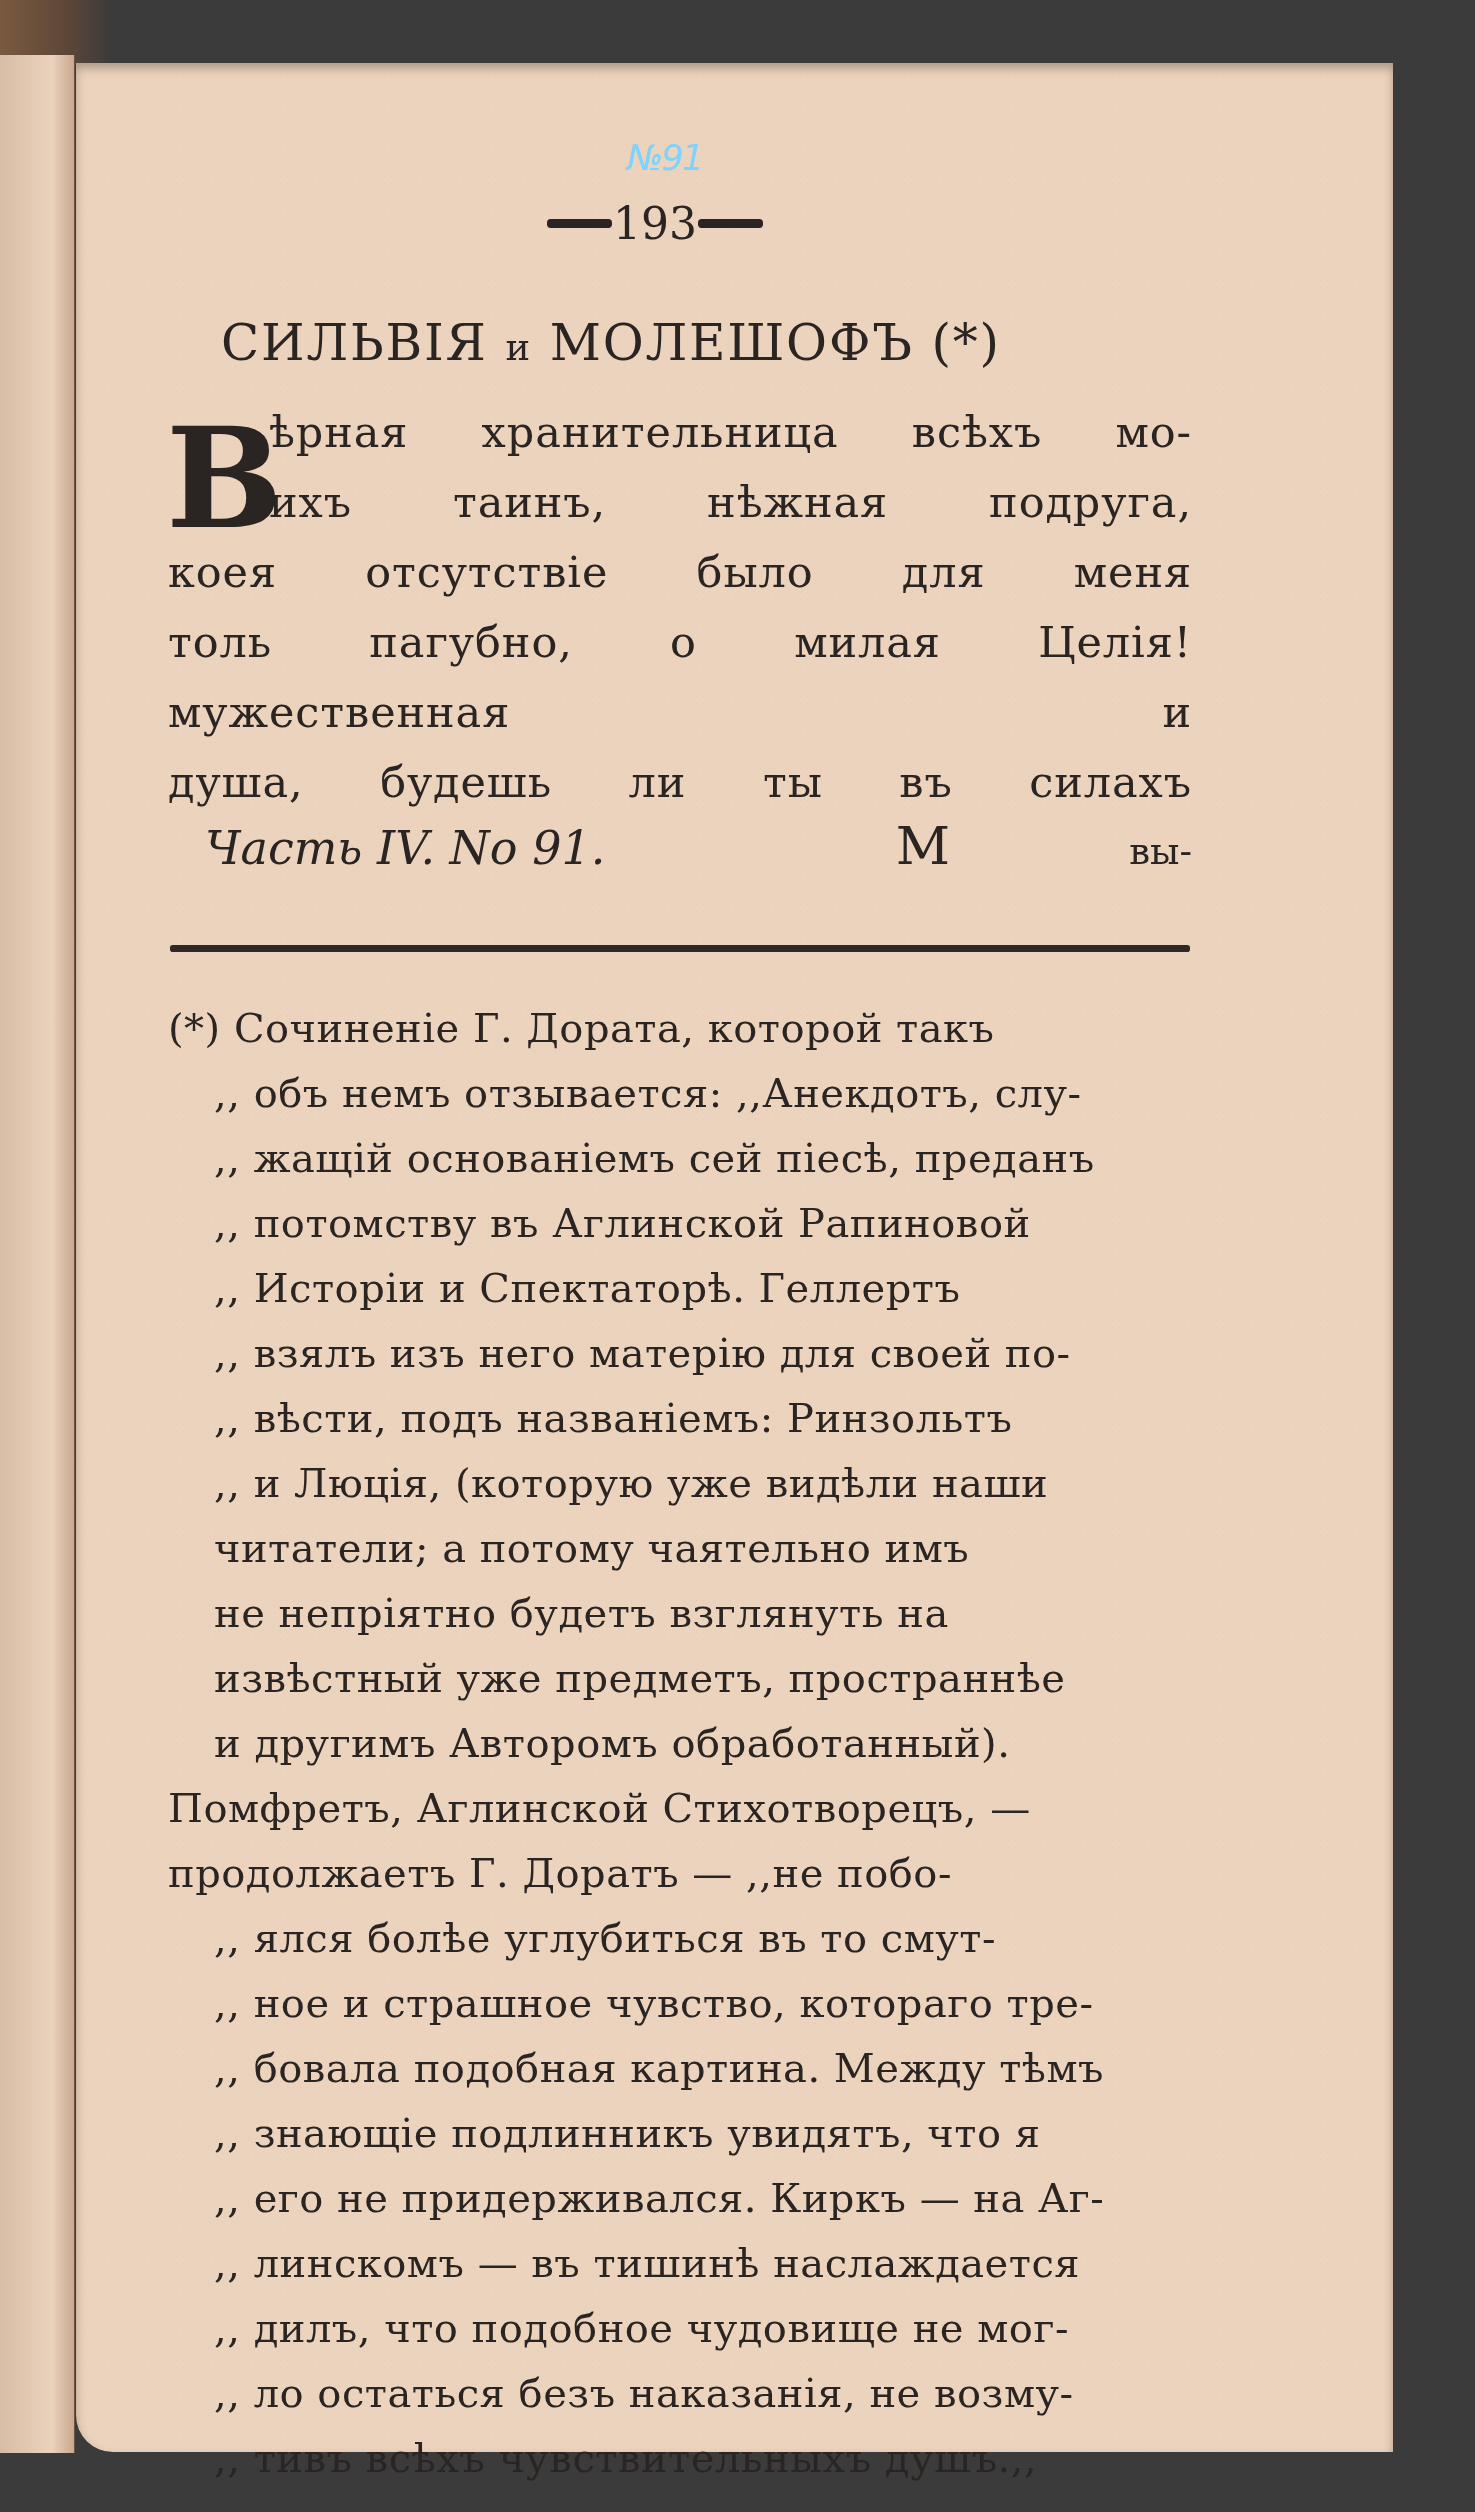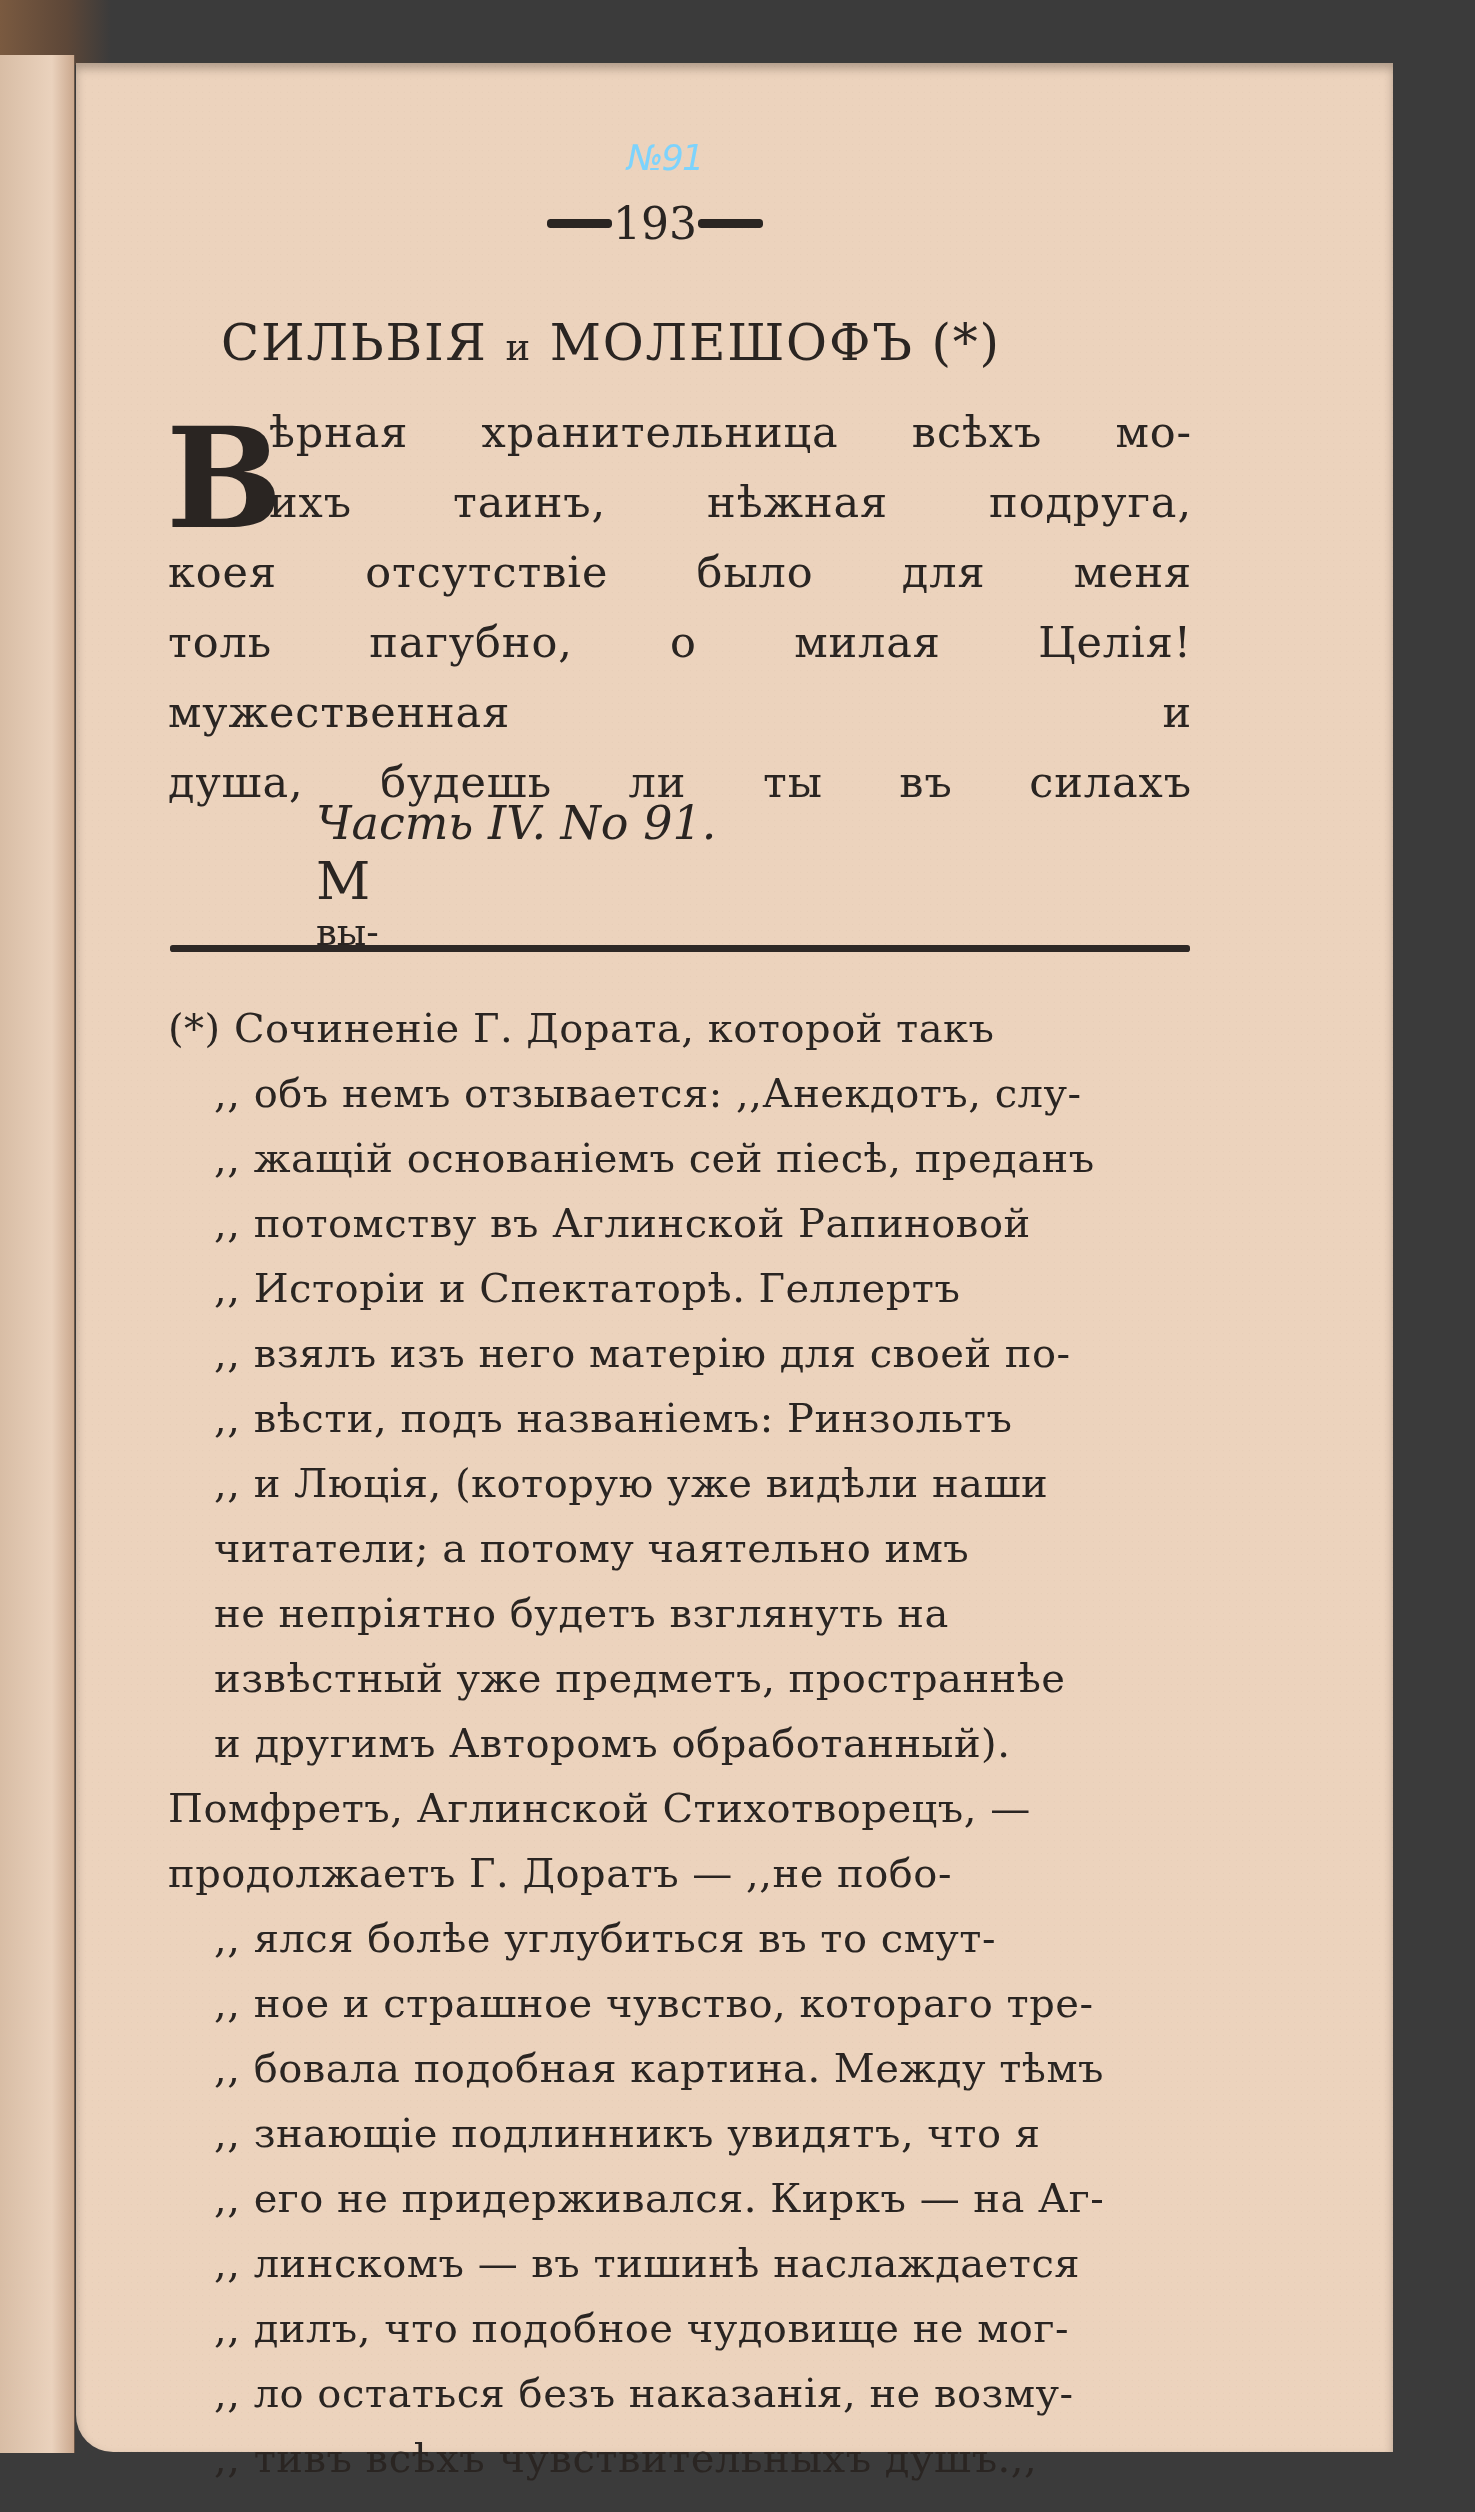--- a/index.html
+++ b/index.html
@@ -44,22 +44,22 @@
     position: absolute; left: 168px; top: 397px; width: 1024px;
     font-size: 43px; line-height: 70px; letter-spacing: 0.9px;
   }
   .body-text .line { display: flex; justify-content: space-between; white-space: nowrap; height: 70px; gap: 24px; }
   .dropcap {
     position: absolute; left: 166px; top: 410px; font-size: 138px; line-height: 138px;
     font-weight: bold; font-family: "DejaVu Serif", serif;
   }
   .indent { padding-left: 101px; }
   .signature {
-    position: absolute; left: 205px; top: 796px; width: 987px; font-size: 46px;
-    display: flex; justify-content: space-between; align-items: baseline; flex-direction: column;
+    position: absolute; left: 205px; top: 815px; width: 987px; font-size: 46px;
+    display: flex; justify-content: space-between; align-items: baseline;
   }
   .signature .part { font-style: italic; }
   .signature .mark { font-size: 53px; margin-left: 111px; }
   .signature .catch { font-size: 37px; }
   .rule {
     position: absolute; left: 170px; top: 945px; width: 1020px; height: 6.5px;
     background: #2d2825; border-radius: 2.8px;
   }
   .footnote {
     position: absolute; left: 168px; top: 996px; width: 1026px;

